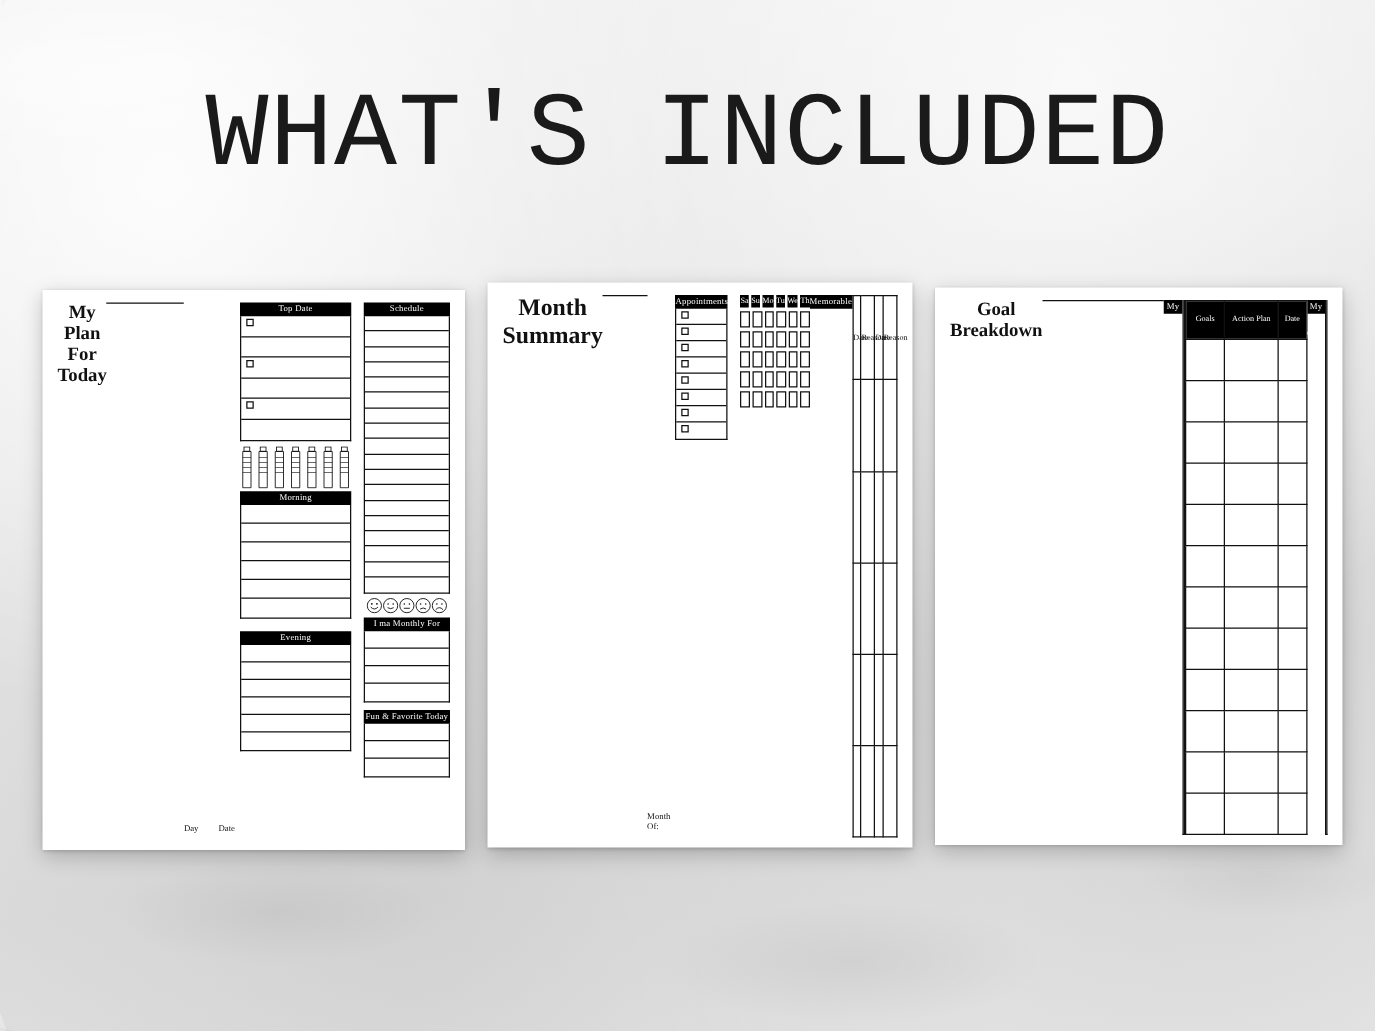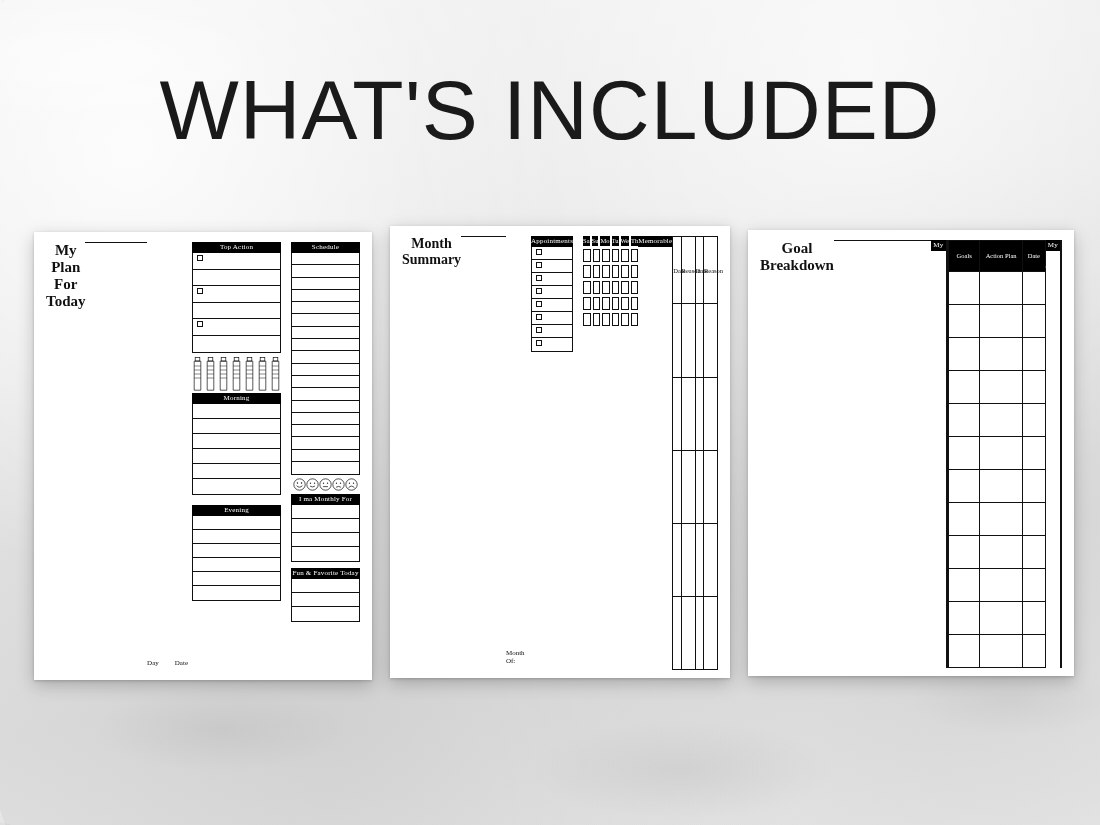--- a/index.html
+++ b/index.html
@@ -48,21 +48,21 @@
       radial-gradient(ellipse 260px 90px at 8% 60px, rgba(255,255,255,0.5), rgba(255,255,255,0) 70%);
     pointer-events: none;
   }
 
   .headline {
     position: absolute;
     top: 62px;
     left: 0;
     width: 1100px;
     text-align: center;
-    font-family: Liberation Sans, sans-serif;
+    font-family: Liberation Mono, monospace;
     font-weight: 300;
     font-size: 84px;
     letter-spacing: 1px;
     color: #1a1a1a;
     z-index: 5;
   }
 
   .sheet {
     position: absolute;
     background: #ffffff;
@@ -234,21 +234,21 @@
         </div>
         <div class="fieldrow" style="flex:1;">
           <span>Date</span>
           <span class="fl"></span>
         </div>
       </div>
 
       <div class="twocol">
 
         <div class="col" style="flex:1;">
-          <div class="barhead">Top Action</div>
+          <div class="barhead">Top Date</div>
           <div class="boxed lines">
             <div class="ln lnck" style="height:17px;">
                 <span class="ck"></span>
               </div>
             <div class="ln" style="height:16px;"></div>
             <div class="ln lnck" style="height:17px;">
                 <span class="ck"></span>
               </div>
             <div class="ln" style="height:16px;"></div>
             <div class="ln lnck" style="height:17px;">
@@ -411,21 +411,21 @@
             <div class="ln" style="height:14px;"></div>
             <div class="ln" style="height:14px;"></div>
           </div>
         </div>
       </div>
     </div>
   </div>
 
   <div class="sheet" style="left:390px; top:226px; width:340px; height:452px;">
     <div class="sheet-inner">
-      <div class="sheet-title" style="font-size:14px;">Month Summary</div>
+      <div class="sheet-title" style="font-size:19px;">Month Summary</div>
       <div class="rule"></div>
 
       <div class="fieldrow" style="margin:6px 0 5px 0; width:56%;">
         <span>Month Of:</span>
         <span class="fl"></span>
       </div>
 
       <div class="twocol" style="flex:none;justify-content:space-between;">
 
         <div class="col" style="flex:1.05;">

